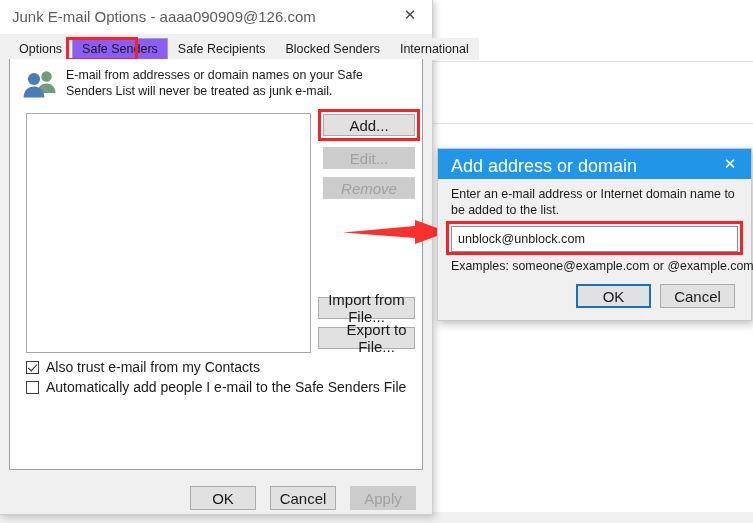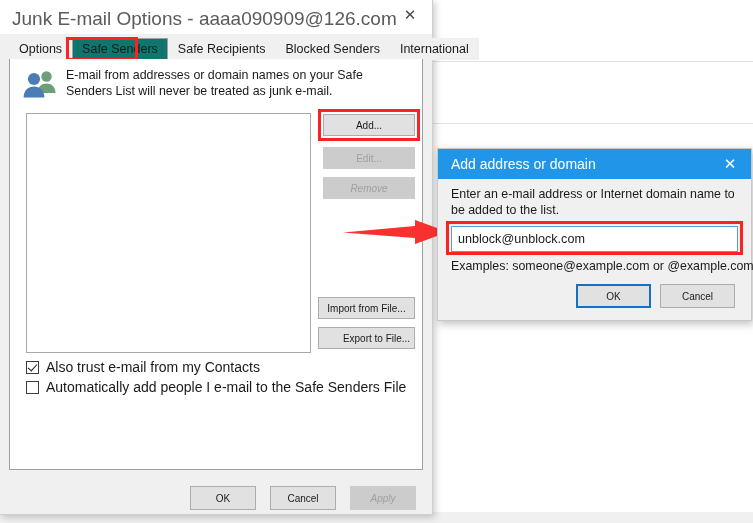--- a/index.html
+++ b/index.html
@@ -25,21 +25,21 @@
     border: 1px solid #cfcfcf;
     border-left: none; border-top: none;
     box-shadow: 2px 2px 7px rgba(0,0,0,.22);
   }
   #junk-titlebar {
     position: relative; height: 33px; background: #ffffff;
     border-bottom: 1px solid #ffffff;
   }
   #junk-title {
     position: absolute; left: 12px; top: 8px;
-    font-size: 19px; color: #5b5b5b; white-space: nowrap;
+    font-size: 15px; color: #5b5b5b; white-space: nowrap;
   }
   .titlebar-close {
     position: absolute; top: 0; right: 0; width: 44px; height: 30px;
     display: flex; align-items: center; justify-content: center;
     font-size: 15px; color: #4a4a4a; cursor: default;
     font-family: "DejaVu Sans", sans-serif;
   }
 
   
   #tabstrip {
@@ -47,21 +47,21 @@
     border-bottom: 1px solid #a0a0a0;
     display: flex; align-items: flex-start;
   }
   .tab {
     font-size: 12.5px; color: #1a1a1a; padding: 3px 9px 3px 9px;
     line-height: 15px; background: #f0f0f0;
     border: 1px solid transparent; border-bottom: none; position: relative;
     white-space: nowrap;
   }
   .tab.active {
-    background: #0f766e; border-color: #a0a0a0;
+    background: #8b5cf6; border-color: #a0a0a0;
     margin-bottom: -1px; padding-bottom: 4px; font-weight: normal;
   }
   .tab-sep { width:1px; height:14px; background:#a7a7a7; align-self:center; margin-bottom:2px;}
 
   
   #tabbody {
     position: absolute; left: 9px; top: 59px; width: 412px; height: 410px;
     background: #ffffff; border: 1px solid #a0a0a0; border-top: none;
   }
 
@@ -71,21 +71,21 @@
     font-size: 12.4px; color: #1a1a1a; line-height: 15.5px;
   }
 
   #senders-listbox {
     position: absolute; left: 16px; top: 54px; width: 283px; height: 238px;
     background: #ffffff; border: 1px solid #a8a8a8;
   }
 
   .winbtn {
     position: absolute; background: #e1e1e1; border: 1px solid #adadad;
-    font-size: 10px; color: #1a1a1a; text-align: center;
+    font-size: 15px; color: #1a1a1a; text-align: center;
     display: flex; align-items: center; justify-content: center;
     cursor: default; box-sizing: border-box;
   }
   .winbtn.disabled { color: #a0a0a0; background: #cccccc; border-color: #cccccc; }
 
   .redbox { position: absolute; border: 3px solid #fa2222; box-sizing: border-box; }
 
   .chk-row { position: absolute; display: flex; align-items: center; }
   .chkbox {
     width: 13px; height: 13px; border: 1px solid #3b3b3b; background: #fff;
@@ -104,21 +104,21 @@
   
   #add-dialog {
     position: absolute; left: 437px; top: 148px; width: 313px; height: 171px;
     background: #f0f0f0; border: 1px solid #c8c8c8;
     box-shadow: 2px 3px 8px rgba(0,0,0,.25);
   }
   #add-titlebar {
     position: relative; height: 30px; background: #2196e8;
   }
   #add-title {
-    position: absolute; left: 13px; top: 7px; font-size: 14px; color: #ffffff;
+    position: absolute; left: 13px; top: 7px; font-size: 18px; color: #ffffff;
     white-space: nowrap;
   }
   #add-close {
     position: absolute; right: 0; top: 0; width: 42px; height: 30px;
     display: flex; align-items: center; justify-content: center;
     color: #ffffff; font-size: 15px; font-family: "DejaVu Sans", sans-serif;
   }
   #add-prompt {
     position: absolute; left: 13px; top: 38px; width: 288px;
     font-size: 12.4px; color: #1a1a1a; line-height: 15.5px;
@@ -202,21 +202,21 @@
       </div>
 
       <div class="chk-row" style="left:16px; top:320px;">
         <span class="chkbox"></span>
         <span class="chk-label">Automatically add people I e-mail to the Safe Senders File</span>
       </div>
     </div>
 
     <div class="winbtn mainbtn" style="left:190px; top:486px;">OK</div>
     <div class="winbtn mainbtn" style="left:270px; top:486px;">Cancel</div>
-    <div class="winbtn mainbtn disabled" style="left:350px; top:486px;font-style:italic;">Apply</div>
+    <div class="winbtn mainbtn disabled" style="left:350px; top:486px;">Apply</div>
   </div>
 
   <svg id="red-arrow" viewBox="0 0 105 26">
     <path d="M0 13.5 L72 7 L72 1 L105 13 L72 25 L72 19 Z" fill="#f8312f"></path>
   </svg>
 
   <div id="add-dialog">
     <div id="add-titlebar">
       <div id="add-title">Add address or domain</div>
       <div id="add-close">✕</div>

